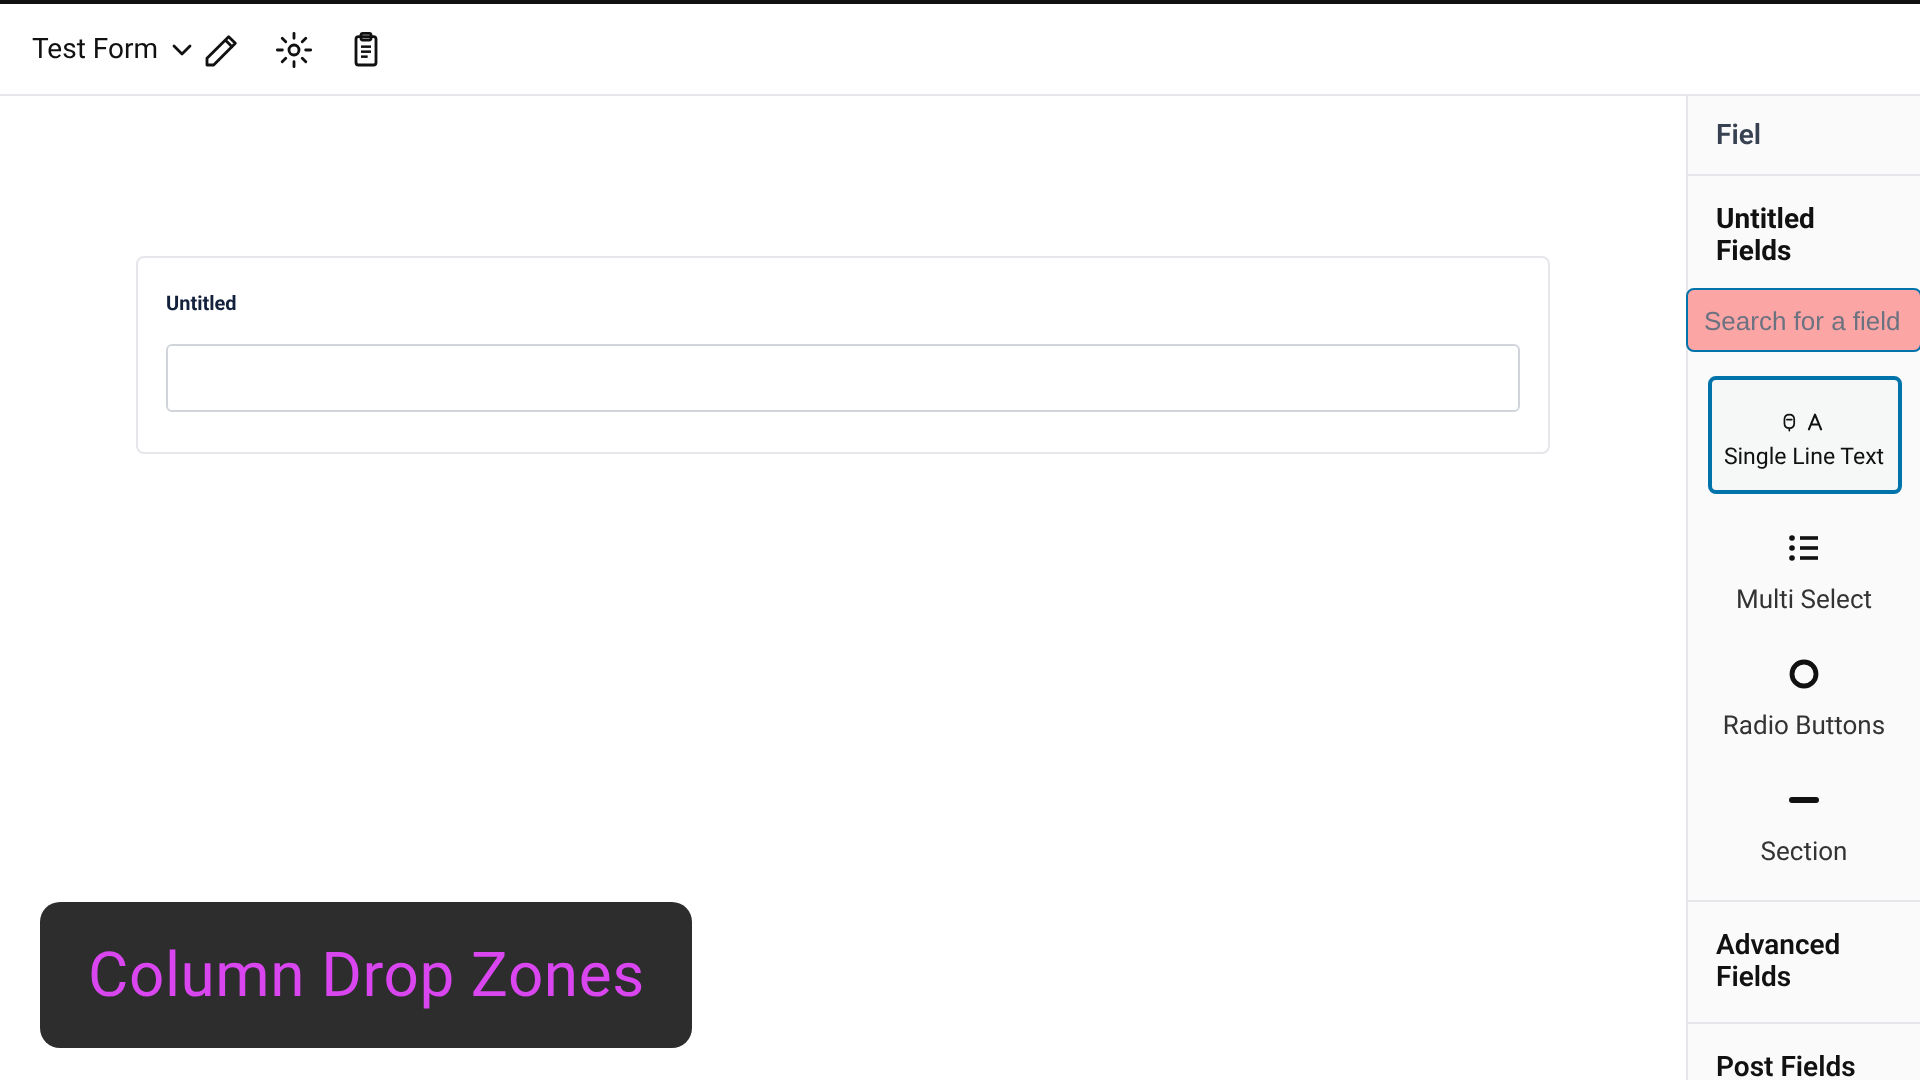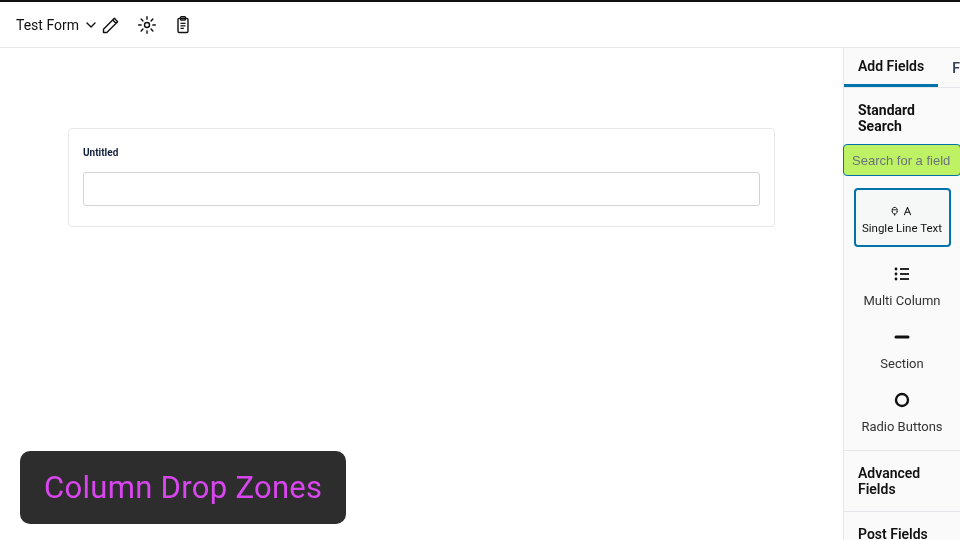--- a/index.html
+++ b/index.html
@@ -108,21 +108,21 @@
       padding: 0 0 10px 0;
       margin-left: -1px;
     }
     .search-input {
       width: 118px;
       height: 32px;
       border: 1.5px solid #0073aa;
       border-radius: 4px;
       padding: 0 8px;
       font-size: 13px;
-      background: #bef264;
+      background: #fca5a5;
     }
     .search-input::placeholder { color: #6b7280; }
     .field-palette {
       display: flex;
       flex-direction: column;
       align-items: center;
       gap: 0;
       padding: 2px 0 8px;
     }
     .palette-card {
@@ -206,25 +206,24 @@
 <div class="main">
   <div class="canvas">
     <div class="form-field">
       <div class="field-label">Untitled</div>
       <input class="field-input" type="text" value="" style="">
     </div>
   </div>
 
   <div class="sidebar">
     <div class="tabs">
-      <div class="tab active">Add Fields</div>
       <div class="tab">Fiel</div>
     </div>
 
-    <div class="section-heading">Standard Search</div>
+    <div class="section-heading">Untitled Fields</div>
 
     <div class="search-wrap">
       <input class="search-input" type="text" placeholder="Search for a field" style="">
     </div>
 
     <div class="field-palette">
       <div class="palette-card">
         <span class="palette-card-icon">
           <svg viewBox="0 0 36 18">
             <g fill="none" stroke="#111" stroke-width="1.4" stroke-linecap="round">
@@ -241,40 +240,40 @@
         <span class="palette-item-icon">
           <svg viewBox="0 0 18 18">
               <circle cx="3" cy="4" r="1.4" fill="#111"></circle>
               <circle cx="3" cy="9" r="1.4" fill="#111"></circle>
               <circle cx="3" cy="14" r="1.4" fill="#111"></circle>
               <line x1="7" y1="4" x2="16" y2="4" stroke="#111" stroke-width="1.8"></line>
               <line x1="7" y1="9" x2="16" y2="9" stroke="#111" stroke-width="1.8"></line>
               <line x1="7" y1="14" x2="16" y2="14" stroke="#111" stroke-width="1.8"></line>
             </svg>
         </span>
-        <div class="palette-item-label">Multi Column</div>
+        <div class="palette-item-label">Multi Select</div>
+      </div>
+
+      <div class="palette-item">
+        <span class="palette-item-icon">
+          <svg viewBox="0 0 18 18">
+              <circle cx="9" cy="9" r="6" fill="none" stroke="#111" stroke-width="2.4"></circle>
+            </svg>
+        </span>
+        <div class="palette-item-label">Radio Buttons</div>
       </div>
 
       <div class="palette-item">
         <span class="palette-item-icon minus">
           <svg viewBox="0 0 18 18">
               <line x1="3" y1="9" x2="15" y2="9" stroke="#111" stroke-width="3" stroke-linecap="round"></line>
             </svg>
         </span>
         <div class="palette-item-label">Section</div>
       </div>
-
-      <div class="palette-item">
-        <span class="palette-item-icon">
-          <svg viewBox="0 0 18 18">
-              <circle cx="9" cy="9" r="6" fill="none" stroke="#111" stroke-width="2.4"></circle>
-            </svg>
-        </span>
-        <div class="palette-item-label">Radio Buttons</div>
-      </div>
     </div>
 
     <div class="section-heading collapsed">Advanced Fields</div>
     <div class="section-heading collapsed">Post Fields</div>
 
   </div>
 </div>
 
 <div class="overlay-badge">Column Drop Zones</div>
 

